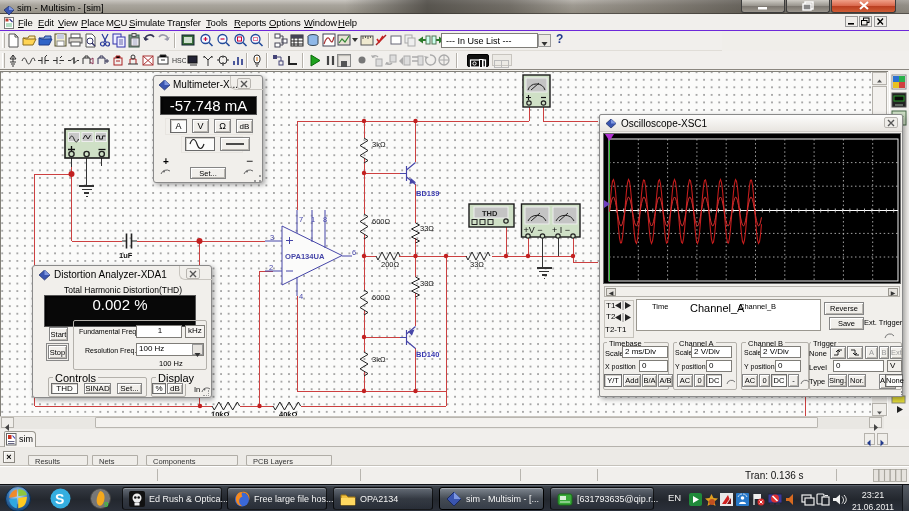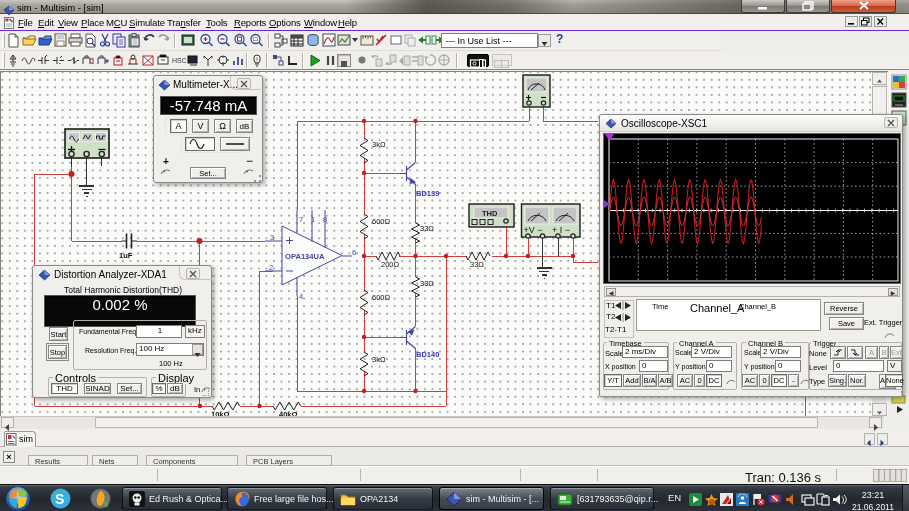--- a/index.html
+++ b/index.html
@@ -814,21 +814,21 @@
       </svg></div>
   <div class="abs" style="left:3px;top:451px;width:12px;height:12px;background:#f0eeea;border:1px solid #8a8781;box-shadow:inset 1px 1px 0 #fff;font-size:9px;font-weight:bold;text-align:center;line-height:11px">×</div>
   <div class="sstab" style="left:28px;width:60px">Results</div>
   <div class="sstab" style="left:92px;width:46px">Nets</div>
   <div class="sstab" style="left:146px;width:92px">Components</div>
   <div class="sstab" style="left:246px;width:86px">PCB Layers</div>
   <div class="abs" style="left:157px;top:469px;width:1px;height:12px;background:#b8b5af"></div>
   <div class="abs" style="left:360px;top:469px;width:1px;height:12px;background:#b8b5af"></div>
   <div class="abs" style="left:520px;top:469px;width:1px;height:12px;background:#b8b5af"></div>
   <div class="abs" style="left:597px;top:469px;width:1px;height:12px;background:#b8b5af"></div>
-  <div class="abs" style="left:745px;top:470px;font-size:13px;color:#111">Tran: 0.136 s</div>
+  <div class="abs" style="left:745px;top:470px;font-size:10px;color:#111">Tran: 0.136 s</div>
   <div class="abs" style="left:836px;top:469px;width:1px;height:12px;background:#b8b5af"></div>
   <svg class="abs" style="left:873px;top:469px" width="34" height="13">
     <g fill="#e6e3de" stroke="#9a978f" stroke-width="0.7">
         <rect x="0.5" y="0.5" width="5.2" height="12"></rect>
         <rect x="6.1" y="0.5" width="5.2" height="12"></rect>
         <rect x="11.7" y="0.5" width="5.2" height="12"></rect>
         <rect x="17.3" y="0.5" width="5.2" height="12"></rect>
         <rect x="22.9" y="0.5" width="5.2" height="12"></rect>
         <rect x="28.5" y="0.5" width="5.2" height="12"></rect>
       </g>

